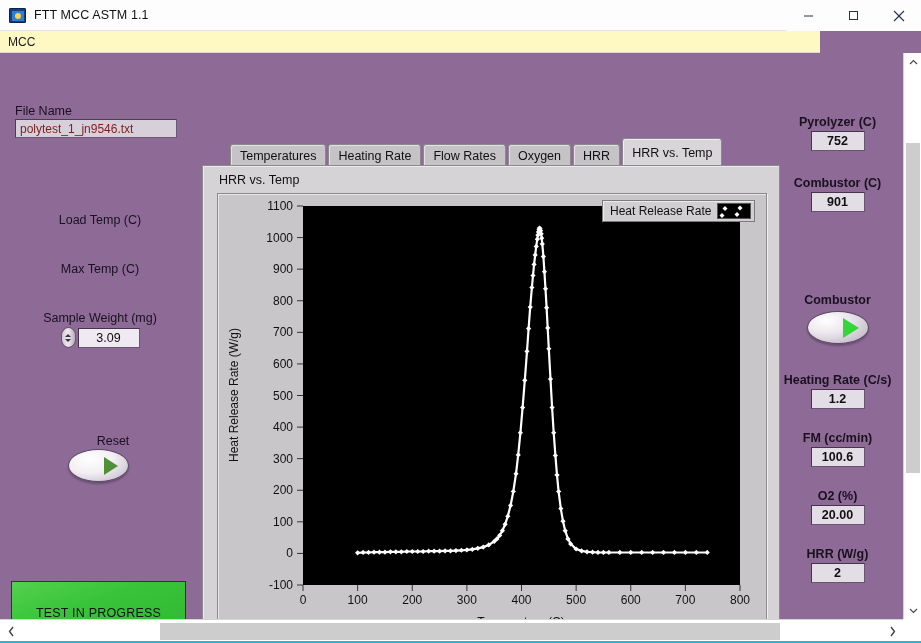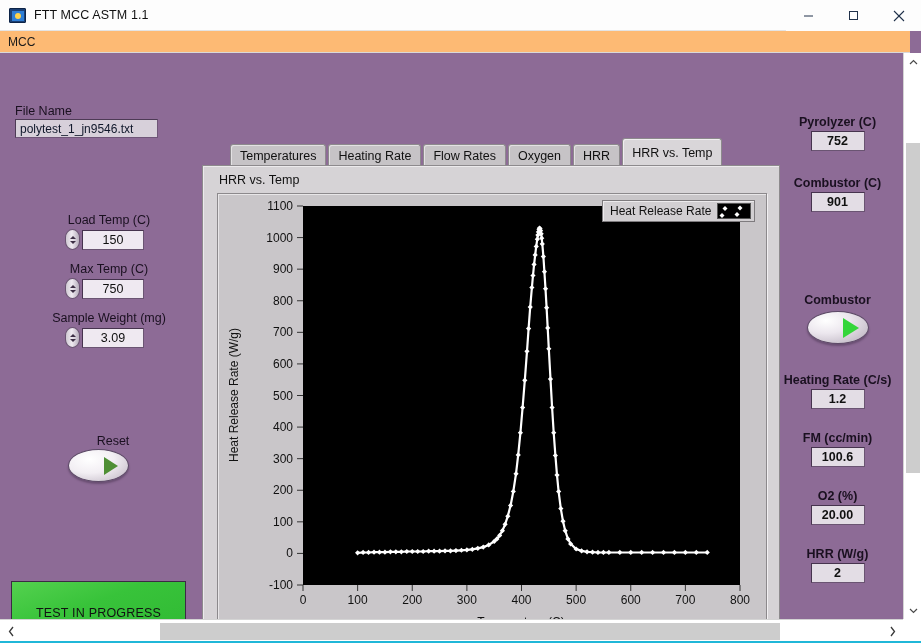--- a/index.html
+++ b/index.html
@@ -34,50 +34,50 @@
   }
   #app-title { font-size:12.5px; color:#111; letter-spacing:0.1px; }
   .winbtn {
     width:45px; height:31px; display:flex; align-items:center; justify-content:center;
     color:#20314a; font-size:13px; background:#fdfdfd;
   }
   .winbtn svg { display:block; }
 
   
   #menubar {
-    position:absolute; left:0; top:31px; width:910px; height:22px;
-    background:#fdba74; border-bottom:1px solid #d9d9d9;
+    position:absolute; left:0; top:31px; width:820px; height:22px;
+    background:#fef9c3; border-bottom:1px solid #d9d9d9;
     display:flex; align-items:center;
   }
   #menubar .menu-item { font-size:12px; color:#1a1a1a; padding:0 8px; }
 
   
   #panel {
     position:absolute; left:0; top:53px; width:921px; height:566px;
     background:#8d6b96;
   }
   #panel-topline{
     position:absolute; left:0; top:53px; width:921px; height:3px;
     background:#7e5d88;
   }
 
   
   #left-col { position:absolute; left:0; top:0; width:200px; height:566px; }
   .lbl { font-size:12.5px; color:#1a1020; text-align:center; }
 
   #filename-label { position:absolute; left:15px; top:51px; text-align:left; }
   #filename-field {
-    position:absolute; left:15px; top:66px; width:143px; height:19px;
+    position:absolute; left:15px; top:66px; width:162px; height:19px;
     background:#d7d0da; border:1px solid #6f5678;
     border-top-color:#4d3a55; border-left-color:#4d3a55;
-    font-size:12px; color:#0f172a; padding:1px 4px 0 4px; line-height:17px;
+    font-size:12px; color:#7f1d1d; padding:1px 4px 0 4px; line-height:17px;
     overflow:hidden; white-space:nowrap;
   }
 
-  .num-group { position:absolute; left:0; width:200px;padding-left:9px; }
+  .num-group { position:absolute; left:0; width:200px; }
   .num-label { width:200px; text-align:center; font-size:12.5px; color:#1a1020; margin-bottom:2px; }
   .num-row { display:flex; justify-content:center; align-items:center; }
   .spinner {
     width:15px; height:21px; border-radius:50%/40%;
     background:linear-gradient(90deg,#cfc8d2,#efeaf1 45%,#b8afbd);
     border:1px solid #6a5472; margin-right:2px; position:relative;
     display:flex; flex-direction:column; align-items:center; justify-content:center;
   }
   .spinner .ar { width:0; height:0; border-left:3px solid transparent; border-right:3px solid transparent; }
   .spinner .up { border-bottom:3px solid #3d2f45; margin-bottom:2px; }
@@ -227,38 +227,24 @@
 
 <div id="panel">
 
   <div id="left-col">
 
     <div id="filename-label" class="lbl">File Name</div>
     <div id="filename-field">polytest_1_jn9546.txt</div>
 
     <div class="num-group" style="top:160px;">
       <div class="num-label">Load Temp (C)</div>
-      <div class="num-row">
-        <div class="spinner">
-          <span class="ar up"></span>
-          <span class="ar dn"></span>
-        </div>
-        <div class="num-field">150</div>
-      </div>
     </div>
 
     <div class="num-group" style="top:209px;">
       <div class="num-label">Max Temp (C)</div>
-      <div class="num-row">
-        <div class="spinner">
-          <span class="ar up"></span>
-          <span class="ar dn"></span>
-        </div>
-        <div class="num-field">750</div>
-      </div>
     </div>
 
     <div class="num-group" style="top:258px;">
       <div class="num-label">Sample Weight (mg)</div>
       <div class="num-row">
         <div class="spinner">
           <span class="ar up"></span>
           <span class="ar dn"></span>
         </div>
         <div class="num-field">3.09</div>

